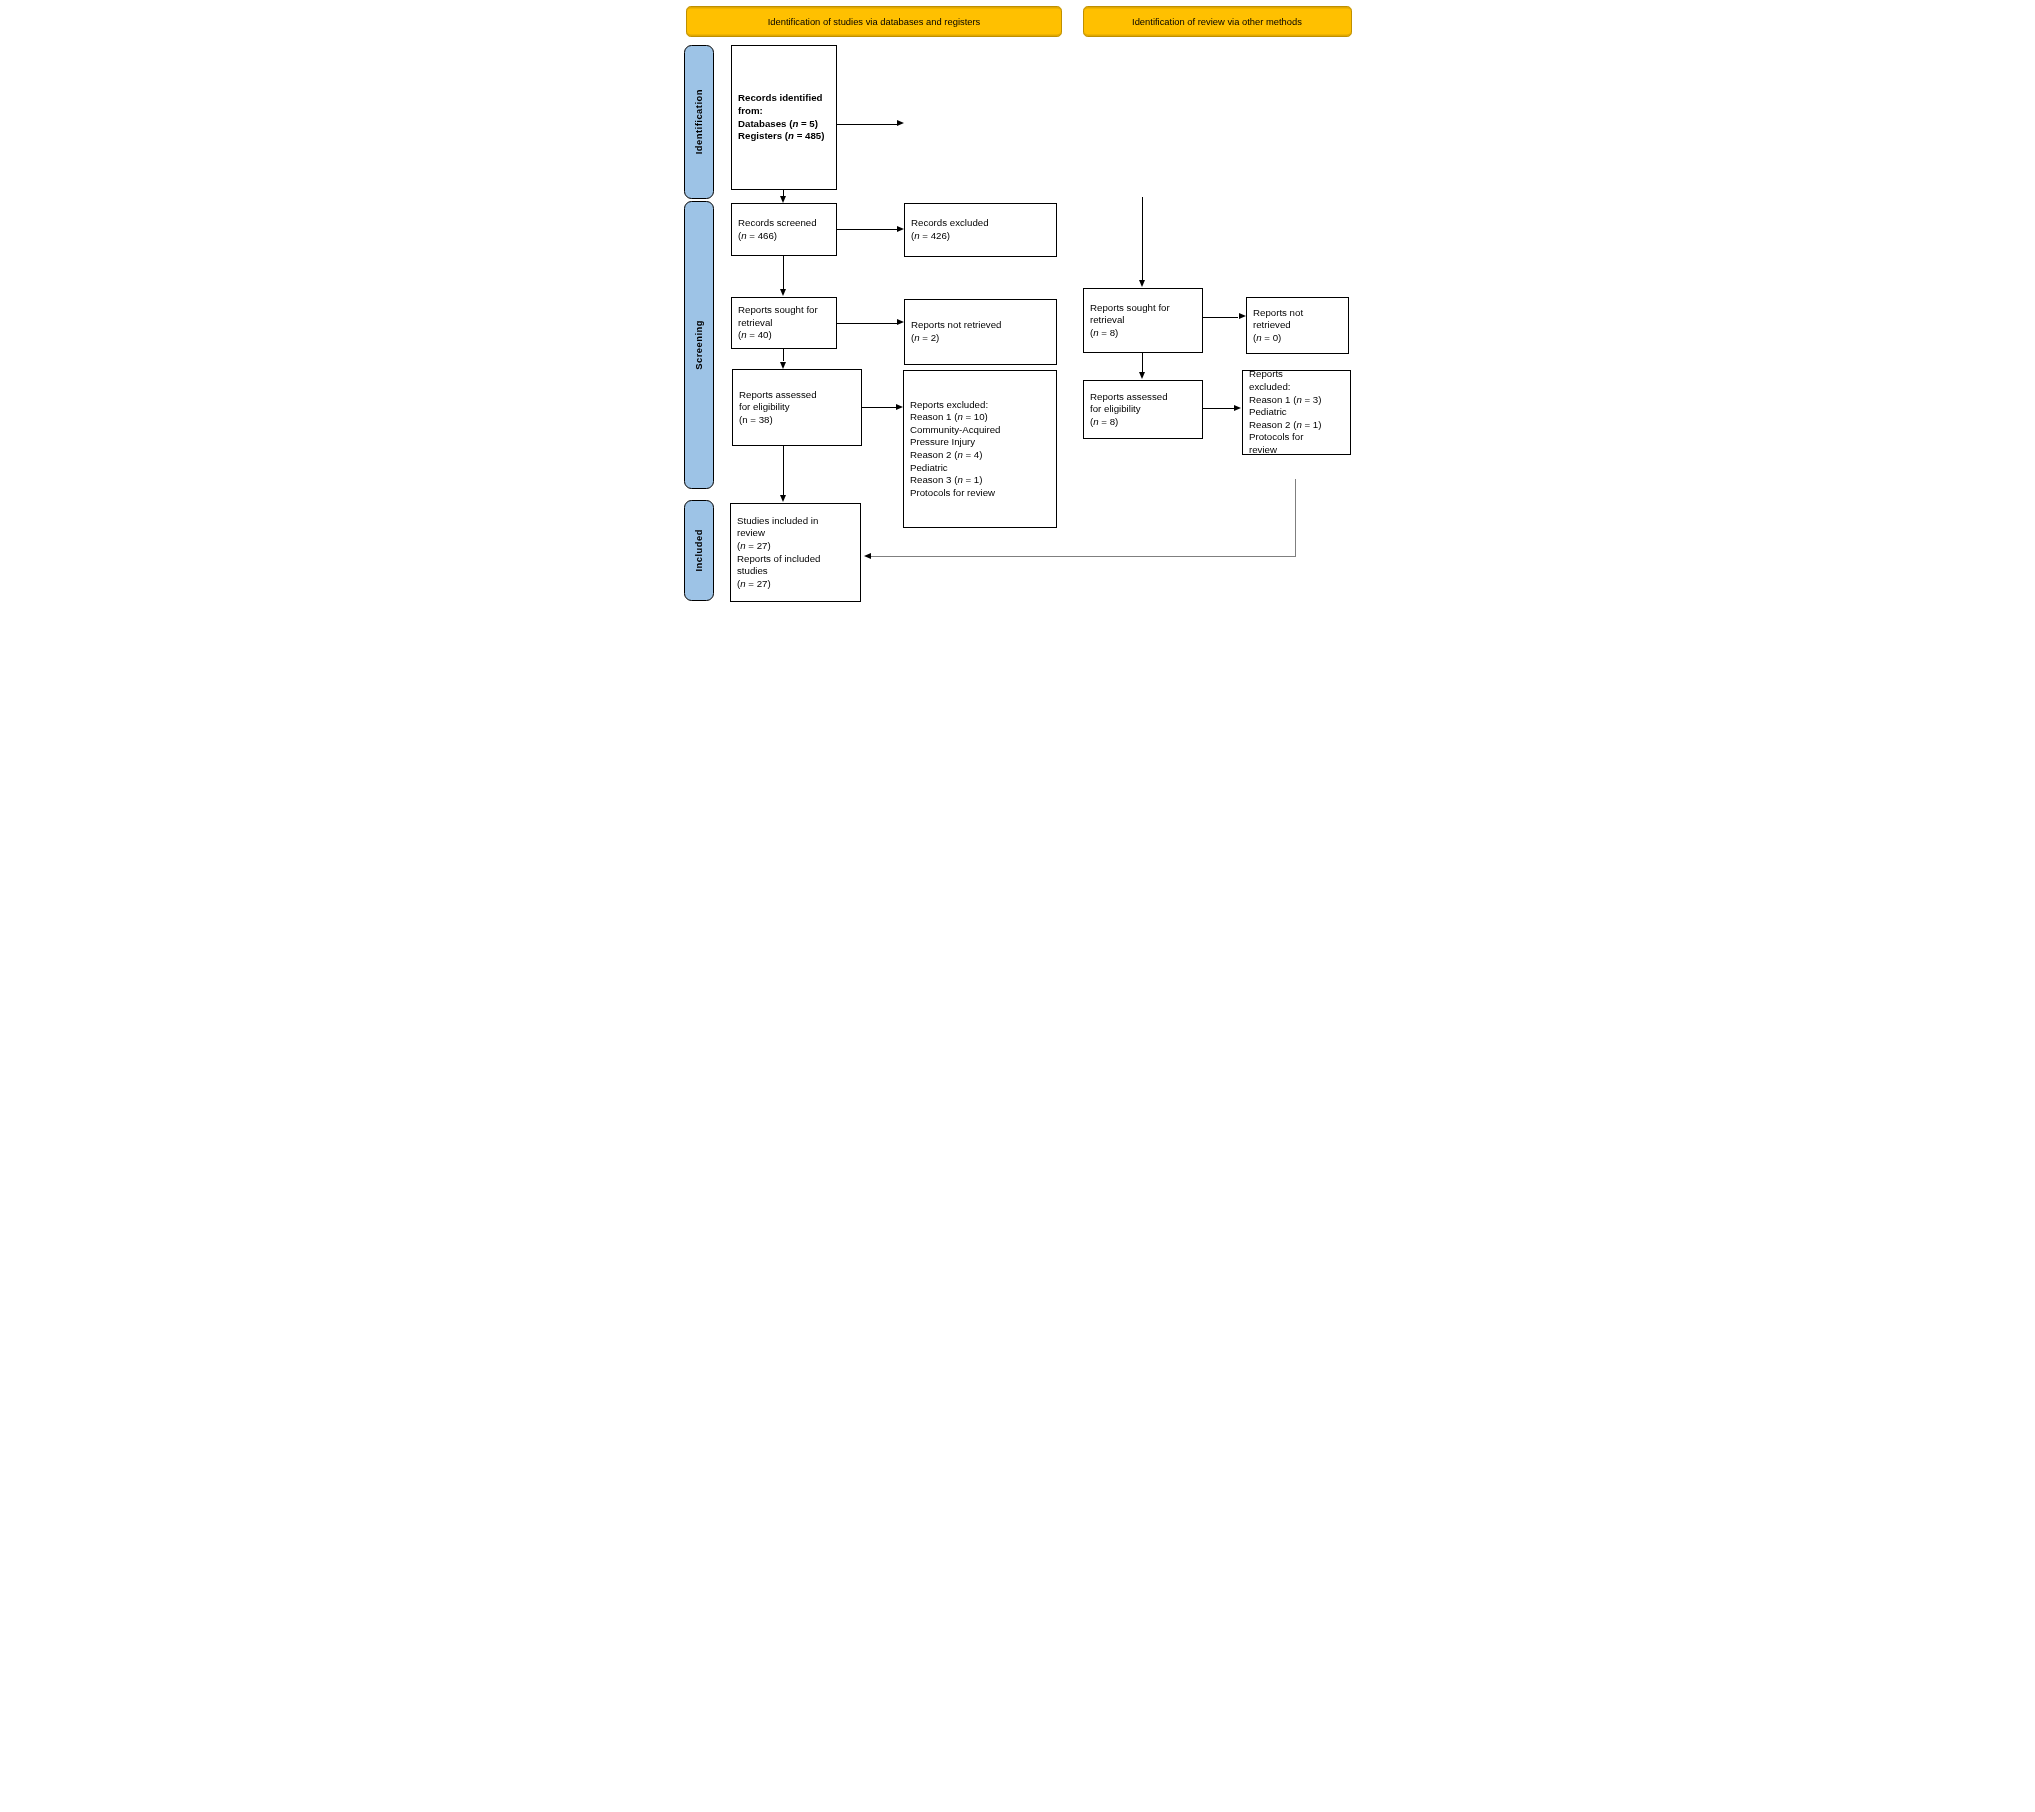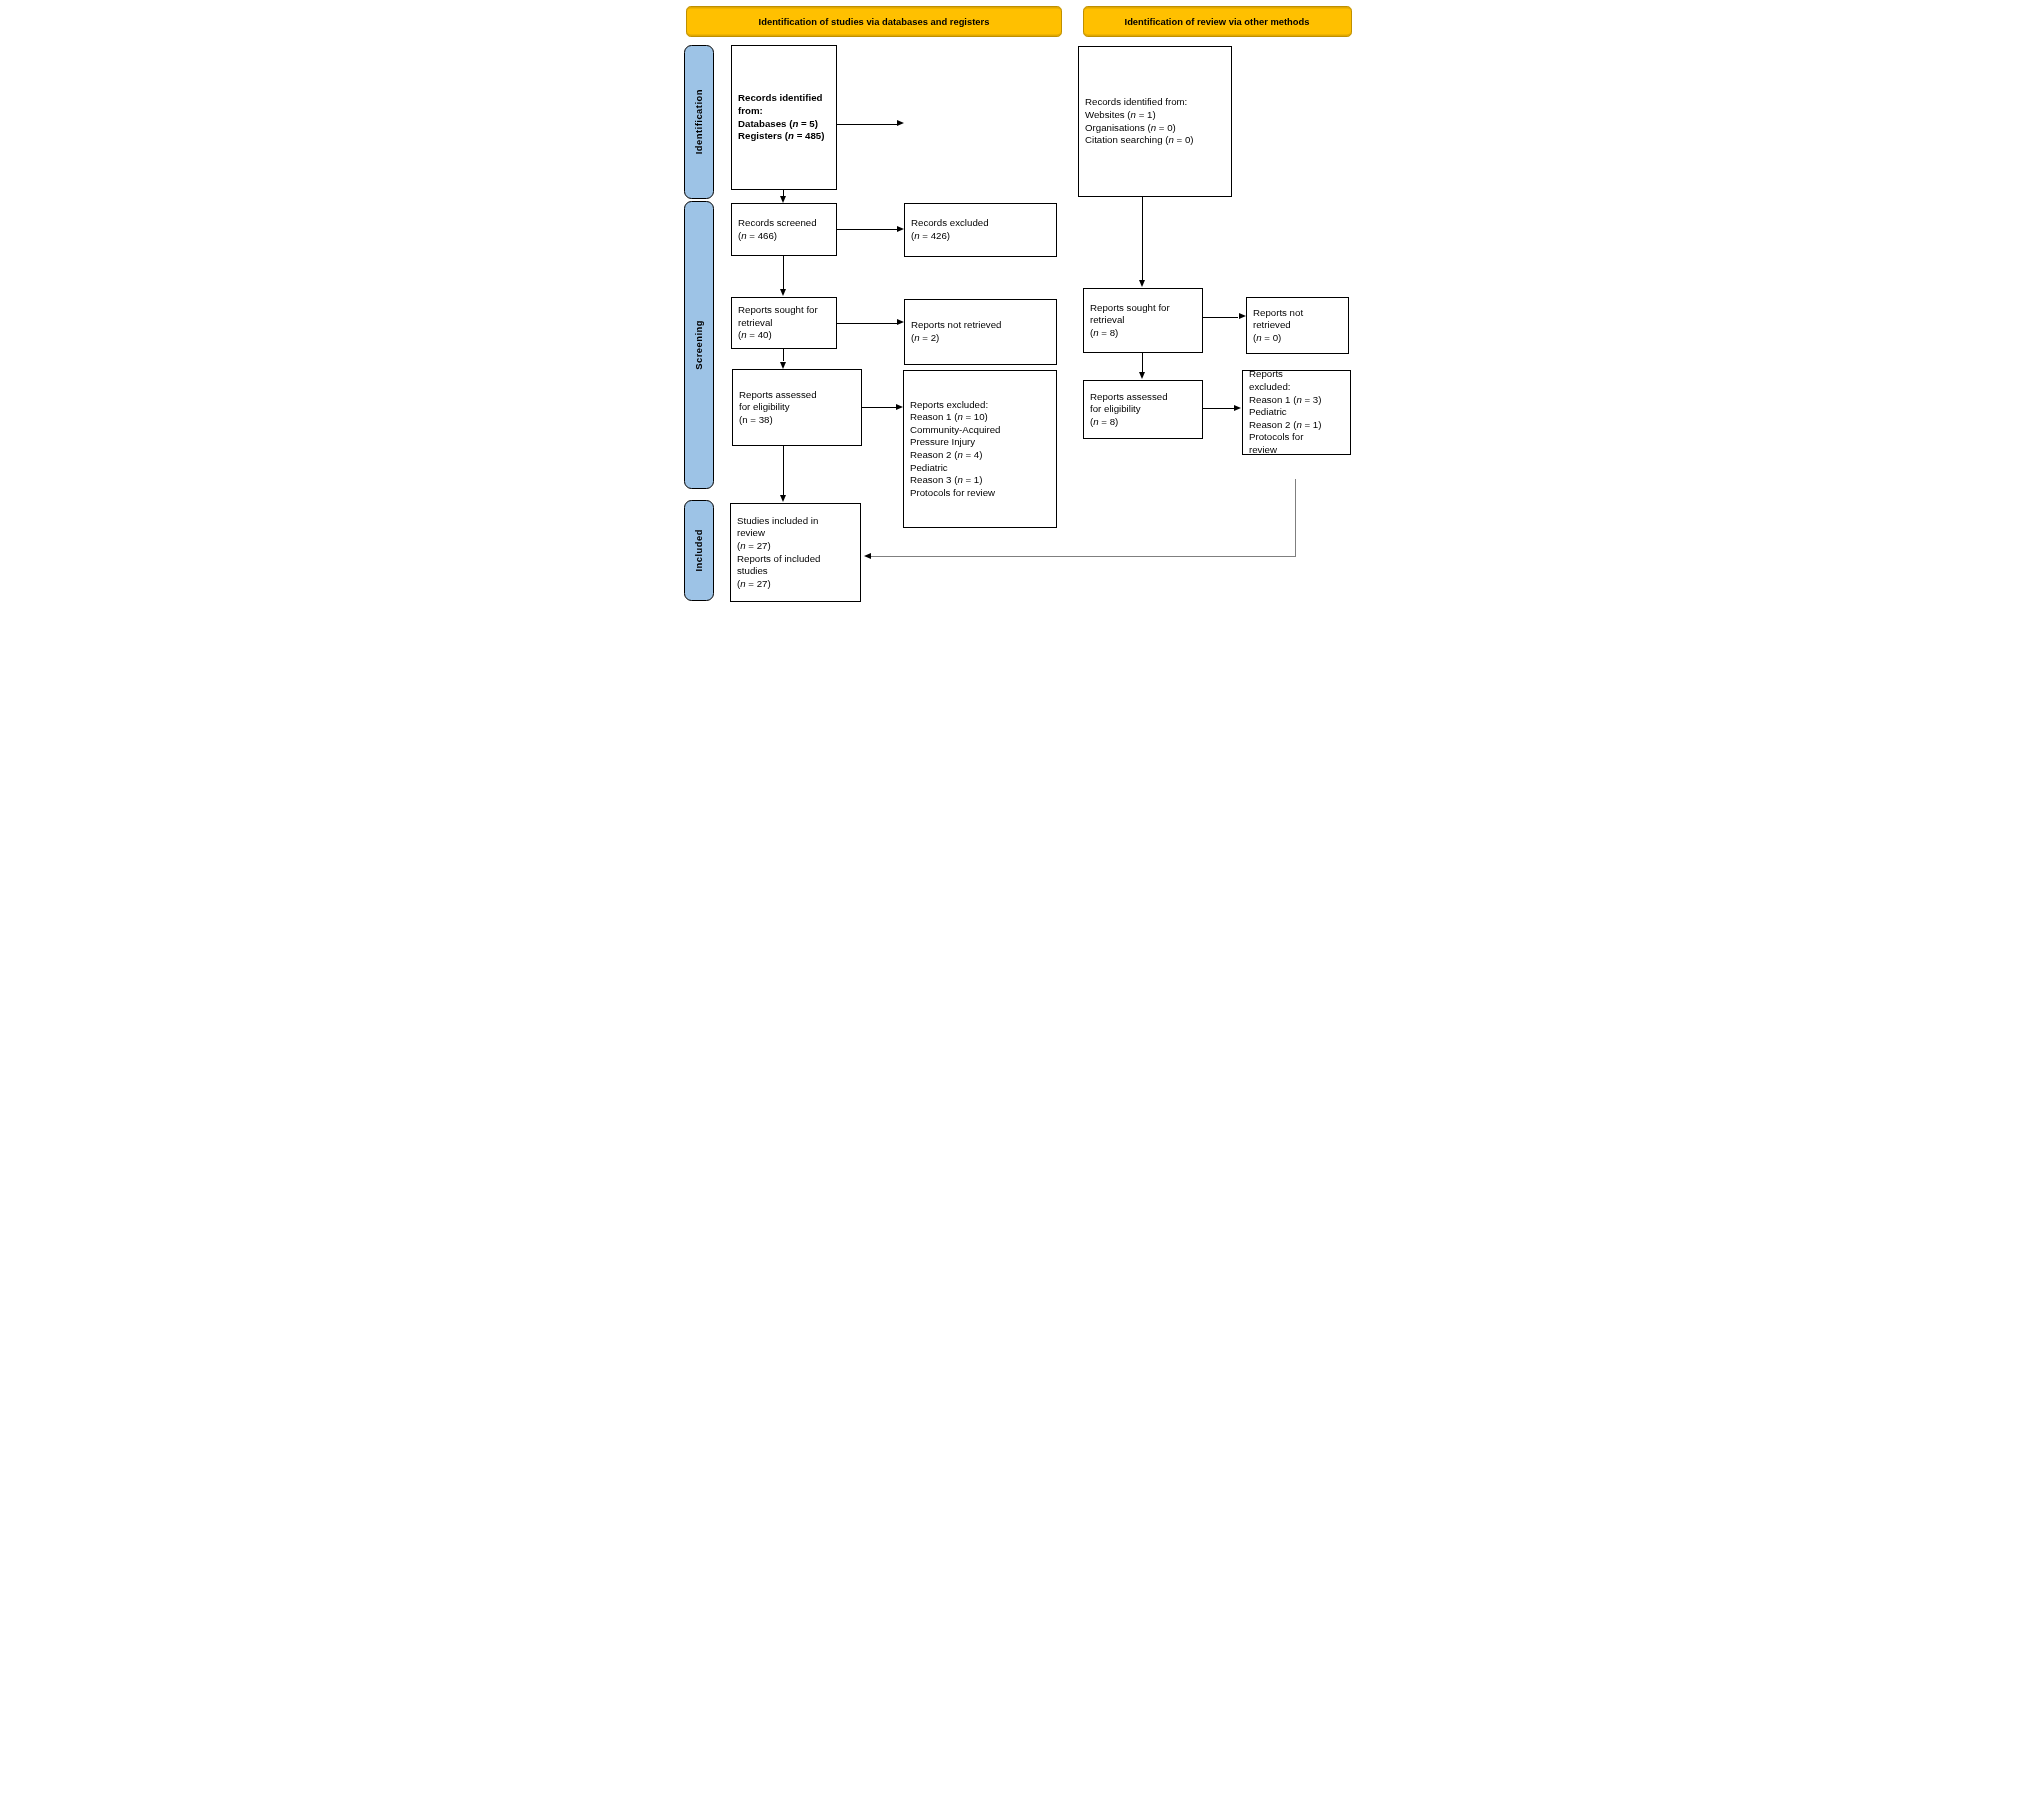--- a/index.html
+++ b/index.html
@@ -1,21 +1,21 @@
 <!DOCTYPE html>
 <html style="--header-bg: #FFC000; --header-border: #BF8F00; --label-bg: #9DC3E6; --label-border: #000000; --box-border: #000000; --arrow: #000000; --elbow-line: #7F7F7F;font-size:8.6px"><head>
 <meta charset="utf-8">
 <style>
   html,body{margin:0;padding:0;background:#fff;}
   body{font-family:"Liberation Sans","DejaVu Sans",sans-serif;color:#000;}
   .canvas{position:relative;width:678px;height:604px;margin:0 auto;background:#fff;overflow:hidden;}
 
   .hdr{position:absolute;display:flex;align-items:center;justify-content:center;
        background:var(--header-bg,#FFC000);border:1.1px solid var(--header-border,#BF8F00);
-       border-radius:4.8px;font-weight:bold;font-size:9.4px;text-align:center;
+       border-radius:4.8px;font-weight:normal;font-size:9.4px;text-align:center;
        box-shadow:inset 0 1.6px 0 rgba(0,0,0,0.12), inset 0 -1.6px 0 rgba(0,0,0,0.12);}
 
   .side{position:absolute;display:flex;align-items:center;justify-content:center;
         background:var(--label-bg,#9DC3E6);border:1.6px solid var(--label-border,#000);
         border-radius:7.5px;font-weight:bold;font-size:9.4px;}
   .vtext{writing-mode:vertical-rl;transform:rotate(180deg);letter-spacing:0.5px;}
 
   .box{position:absolute;background:#fff;border:1.3px solid var(--box-border,#000);
        box-sizing:border-box;display:flex;align-items:center;
        padding:3.2px 3.2px 3.2px 6.5px;font-size:9.7px;line-height:1.3;text-align:left;}
@@ -71,23 +71,20 @@
   <div class="box" style="left:225px;top:203px;width:153px;height:54px;">
     <span>Records excluded<br>(<i>n</i> = 426)</span>
   </div>
   <div class="box" style="left:225px;top:299px;width:153px;height:66px;">
     <span>Reports not retrieved<br>(<i>n</i> = 2)</span>
   </div>
   <div class="box" style="left:224px;top:370px;width:154px;height:158px;">
     <span>Reports excluded:<br>Reason 1 (<i>n</i> = 10)<br>Community-Acquired<br>Pressure Injury<br>Reason 2 (<i>n</i> = 4)<br>Pediatric<br>Reason 3 (<i>n</i> = 1)<br>Protocols for review</span>
   </div>
 
-  <div class="box" style="left:399px;top:46px;width:154px;height:151px;">
-    <span>Records identified from:<br>Websites (<i>n</i> = 1)<br>Organisations (<i>n</i> = 0)<br>Citation searching (<i>n</i> = 0)</span>
-  </div>
   <div class="box" style="left:404px;top:288px;width:120px;height:65px;">
     <span>Reports sought for<br>retrieval<br>(<i>n</i> = 8)</span>
   </div>
   <div class="box" style="left:404px;top:380px;width:120px;height:59px;">
     <span>Reports assessed<br>for eligibility<br>(<i>n</i> = 8)</span>
   </div>
 
   <div class="box" style="left:567px;top:289px;width:103px;height:57px;margin-top:8px;">
     <span>Reports not<br>retrieved<br>(<i>n</i> = 0)</span>
   </div>

